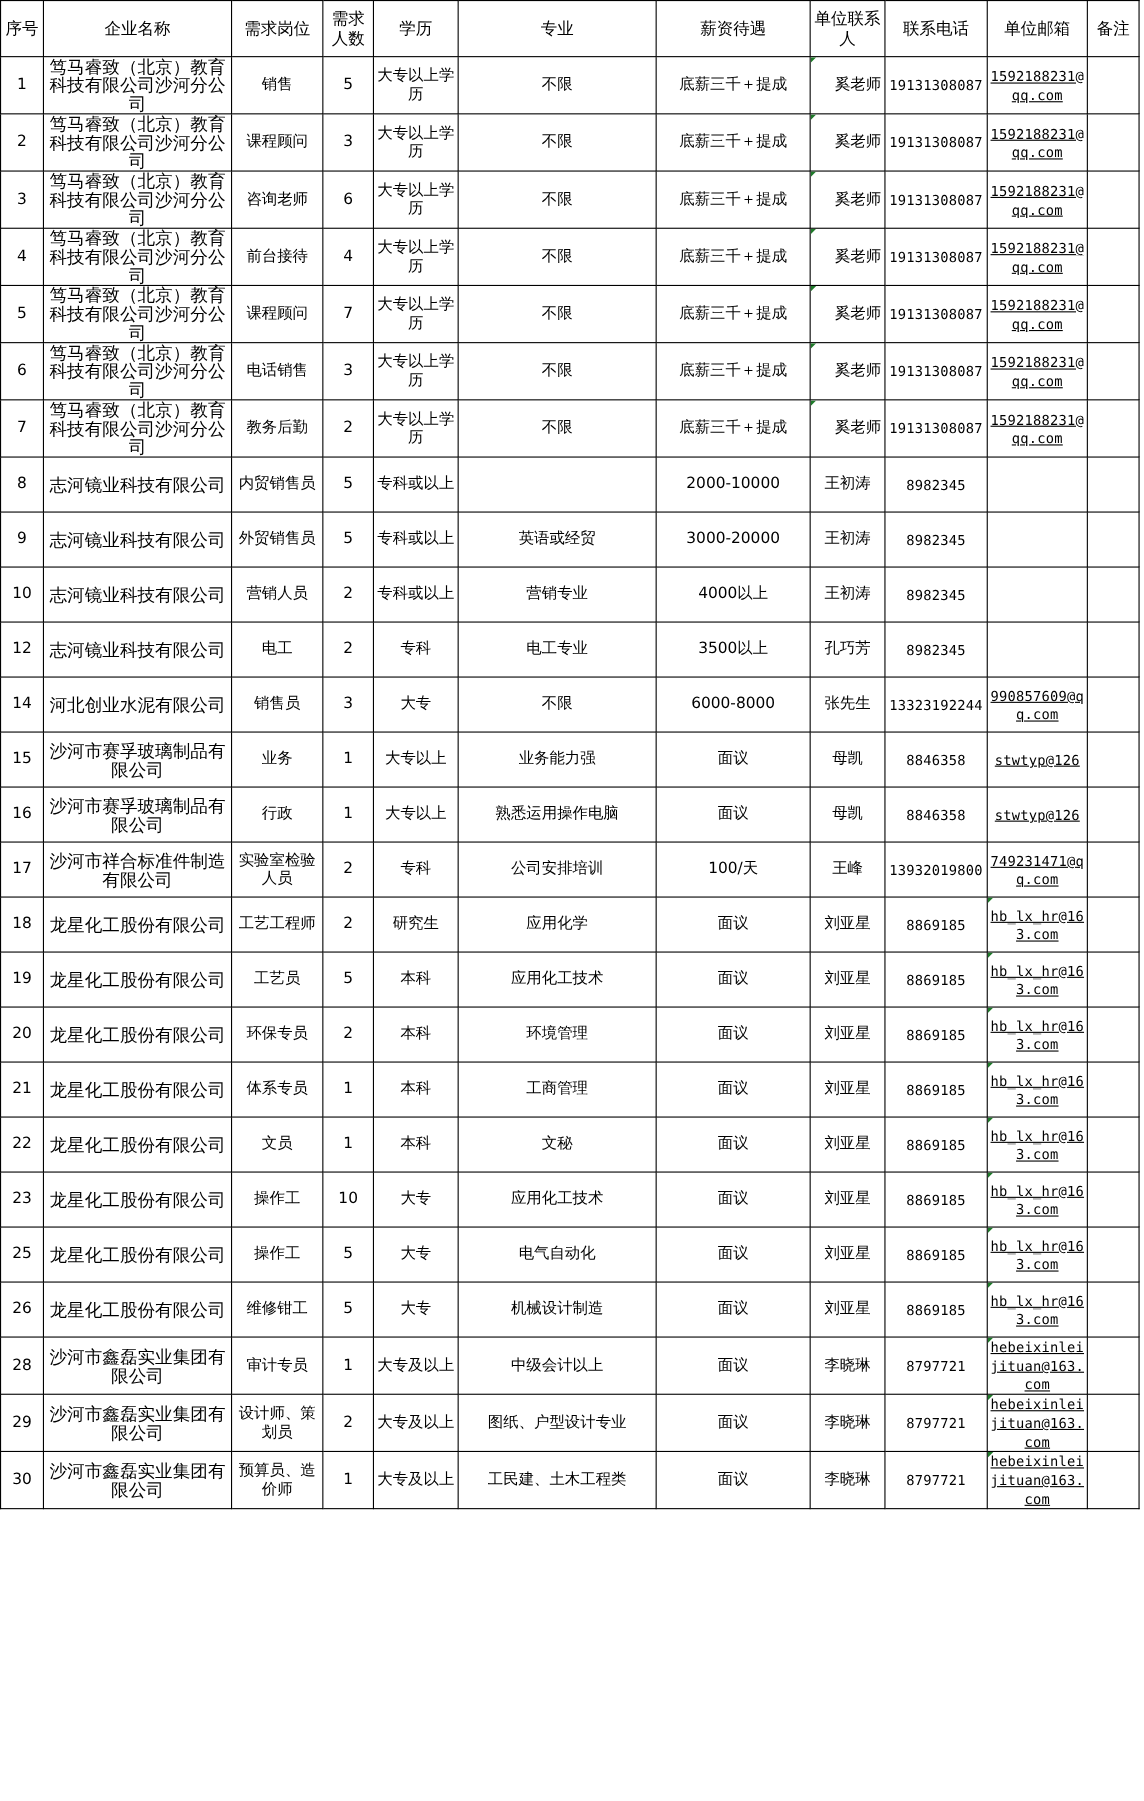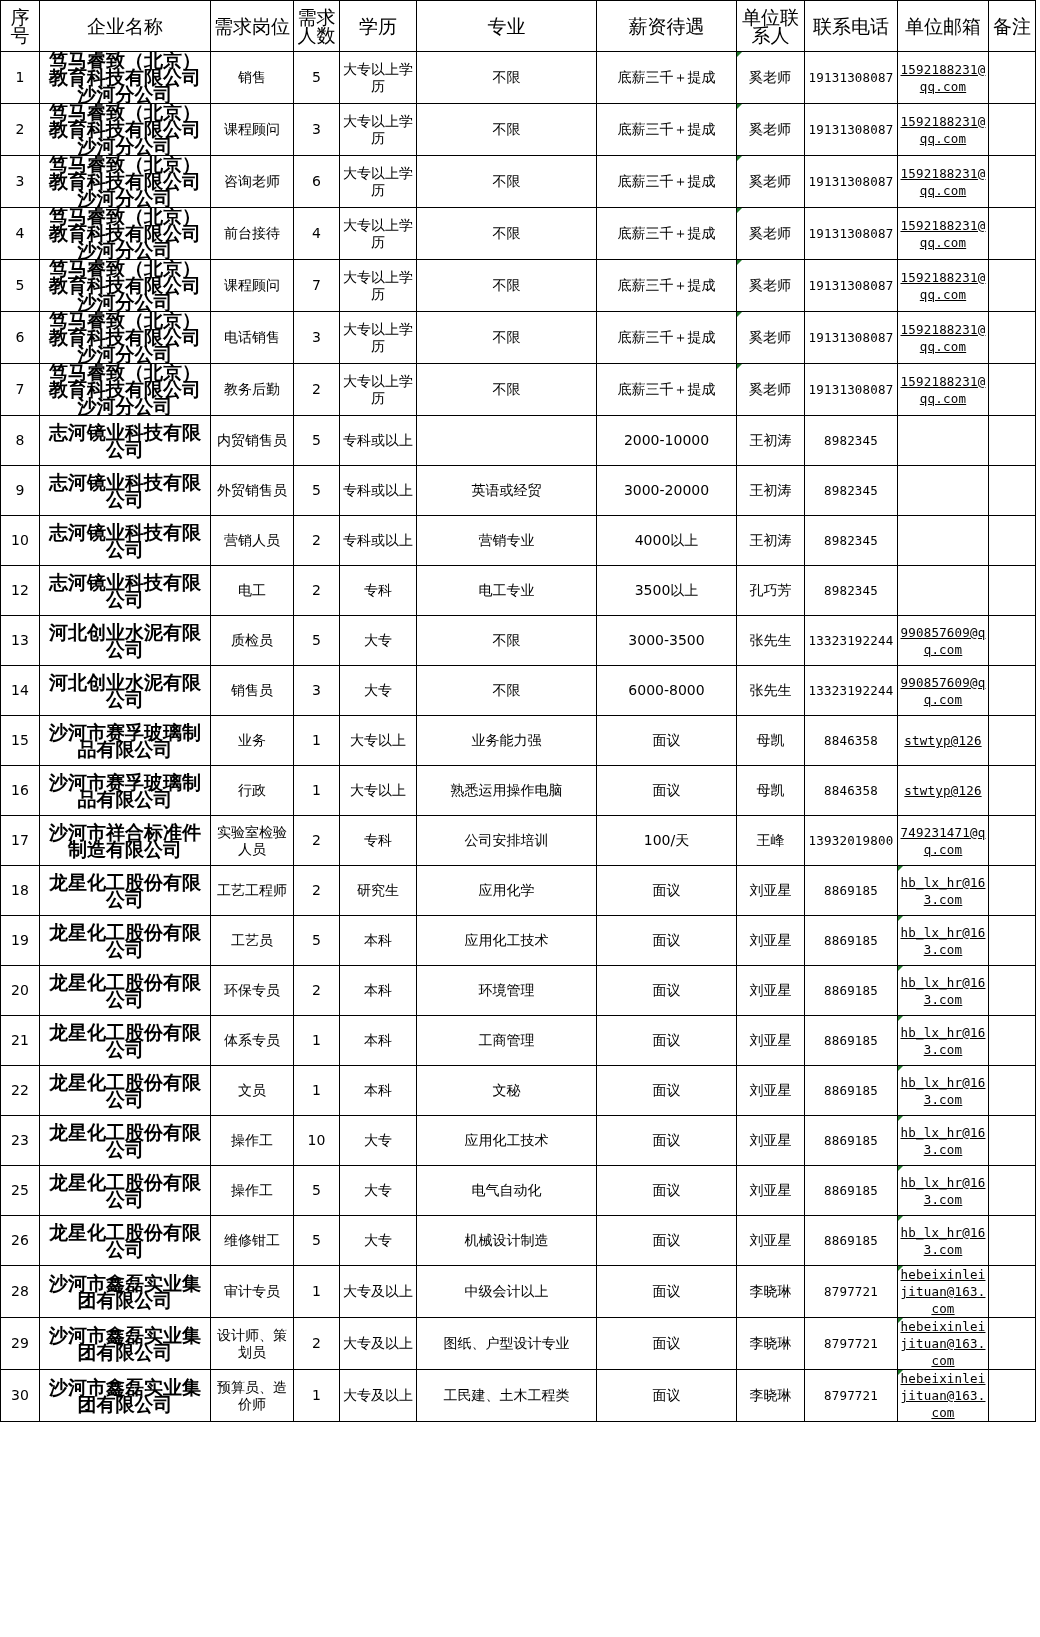--- a/index.html
+++ b/index.html
@@ -1,26 +1,26 @@
 <!DOCTYPE html>
 <html><head>
 <meta charset="utf-8">
 <style>
   html, body { margin: 0; padding: 0; background: #ffffff; }
   body { width: 1040px; height: 1637px; overflow: hidden; font-family: "DejaVu Sans", "Liberation Sans", sans-serif; color: #000; }
   table { border-collapse: collapse; table-layout: fixed; position: absolute; left: 0; top: 0; }
   td, th { border: 1.5px solid #000; text-align: center; vertical-align: middle; padding: 0 2px; font-size: 14px; line-height: 17px; font-weight: normal; overflow: hidden; word-break: break-all; }
-  thead th { height: 50px; font-size: 19px; line-height: 18px; }
+  thead th { height: 50px; font-size: 15px; line-height: 18px; }
   tbody td { height: 49px; }
   td.mono, td.email { font-family: "DejaVu Sans Mono", "Liberation Mono", monospace; font-size: 12.5px; letter-spacing: 0.2px; }
   td.email span { text-decoration: underline; color: #000; }
-  td.contact { position: relative; text-align: center; padding-right: 3px; }
+  td.contact { position: relative; text-align: right; padding-right: 3px; }
   td.flag { position: relative; }
   .tri { position: absolute; left: 0; top: 0; width: 0; height: 0; border-top: 5px solid #1f7a2a; border-right: 5px solid transparent; }
-  td.company { font-size: 19px; font-weight: bold; }
+  td.company { font-size: 16px; }
 </style>
 </head>
 <body>
 
 <table>
   <colgroup>
     <col style="width:39px">
       <col style="width:171px">
       <col style="width:83px">
       <col style="width:46px">
@@ -196,33 +196,20 @@
     <td>2</td>
     <td>专科</td>
     <td>电工专业</td>
     <td>3500以上</td>
     <td>孔巧芳</td>
     <td class="mono">8982345</td>
     <td class="email"><span></span></td>
     <td></td>
   </tr>
 
-  <tr>
-    <td>13</td>
-    <td class="company">河北创业水泥有限公司</td>
-    <td>质检员</td>
-    <td>5</td>
-    <td>大专</td>
-    <td>不限</td>
-    <td>3000-3500</td>
-    <td>张先生</td>
-    <td class="mono">13323192244</td>
-    <td class="email"><span>990857609@qq.com</span></td>
-    <td></td>
-  </tr>
 
   <tr>
     <td>14</td>
     <td class="company">河北创业水泥有限公司</td>
     <td>销售员</td>
     <td>3</td>
     <td>大专</td>
     <td>不限</td>
     <td>6000-8000</td>
     <td>张先生</td>

